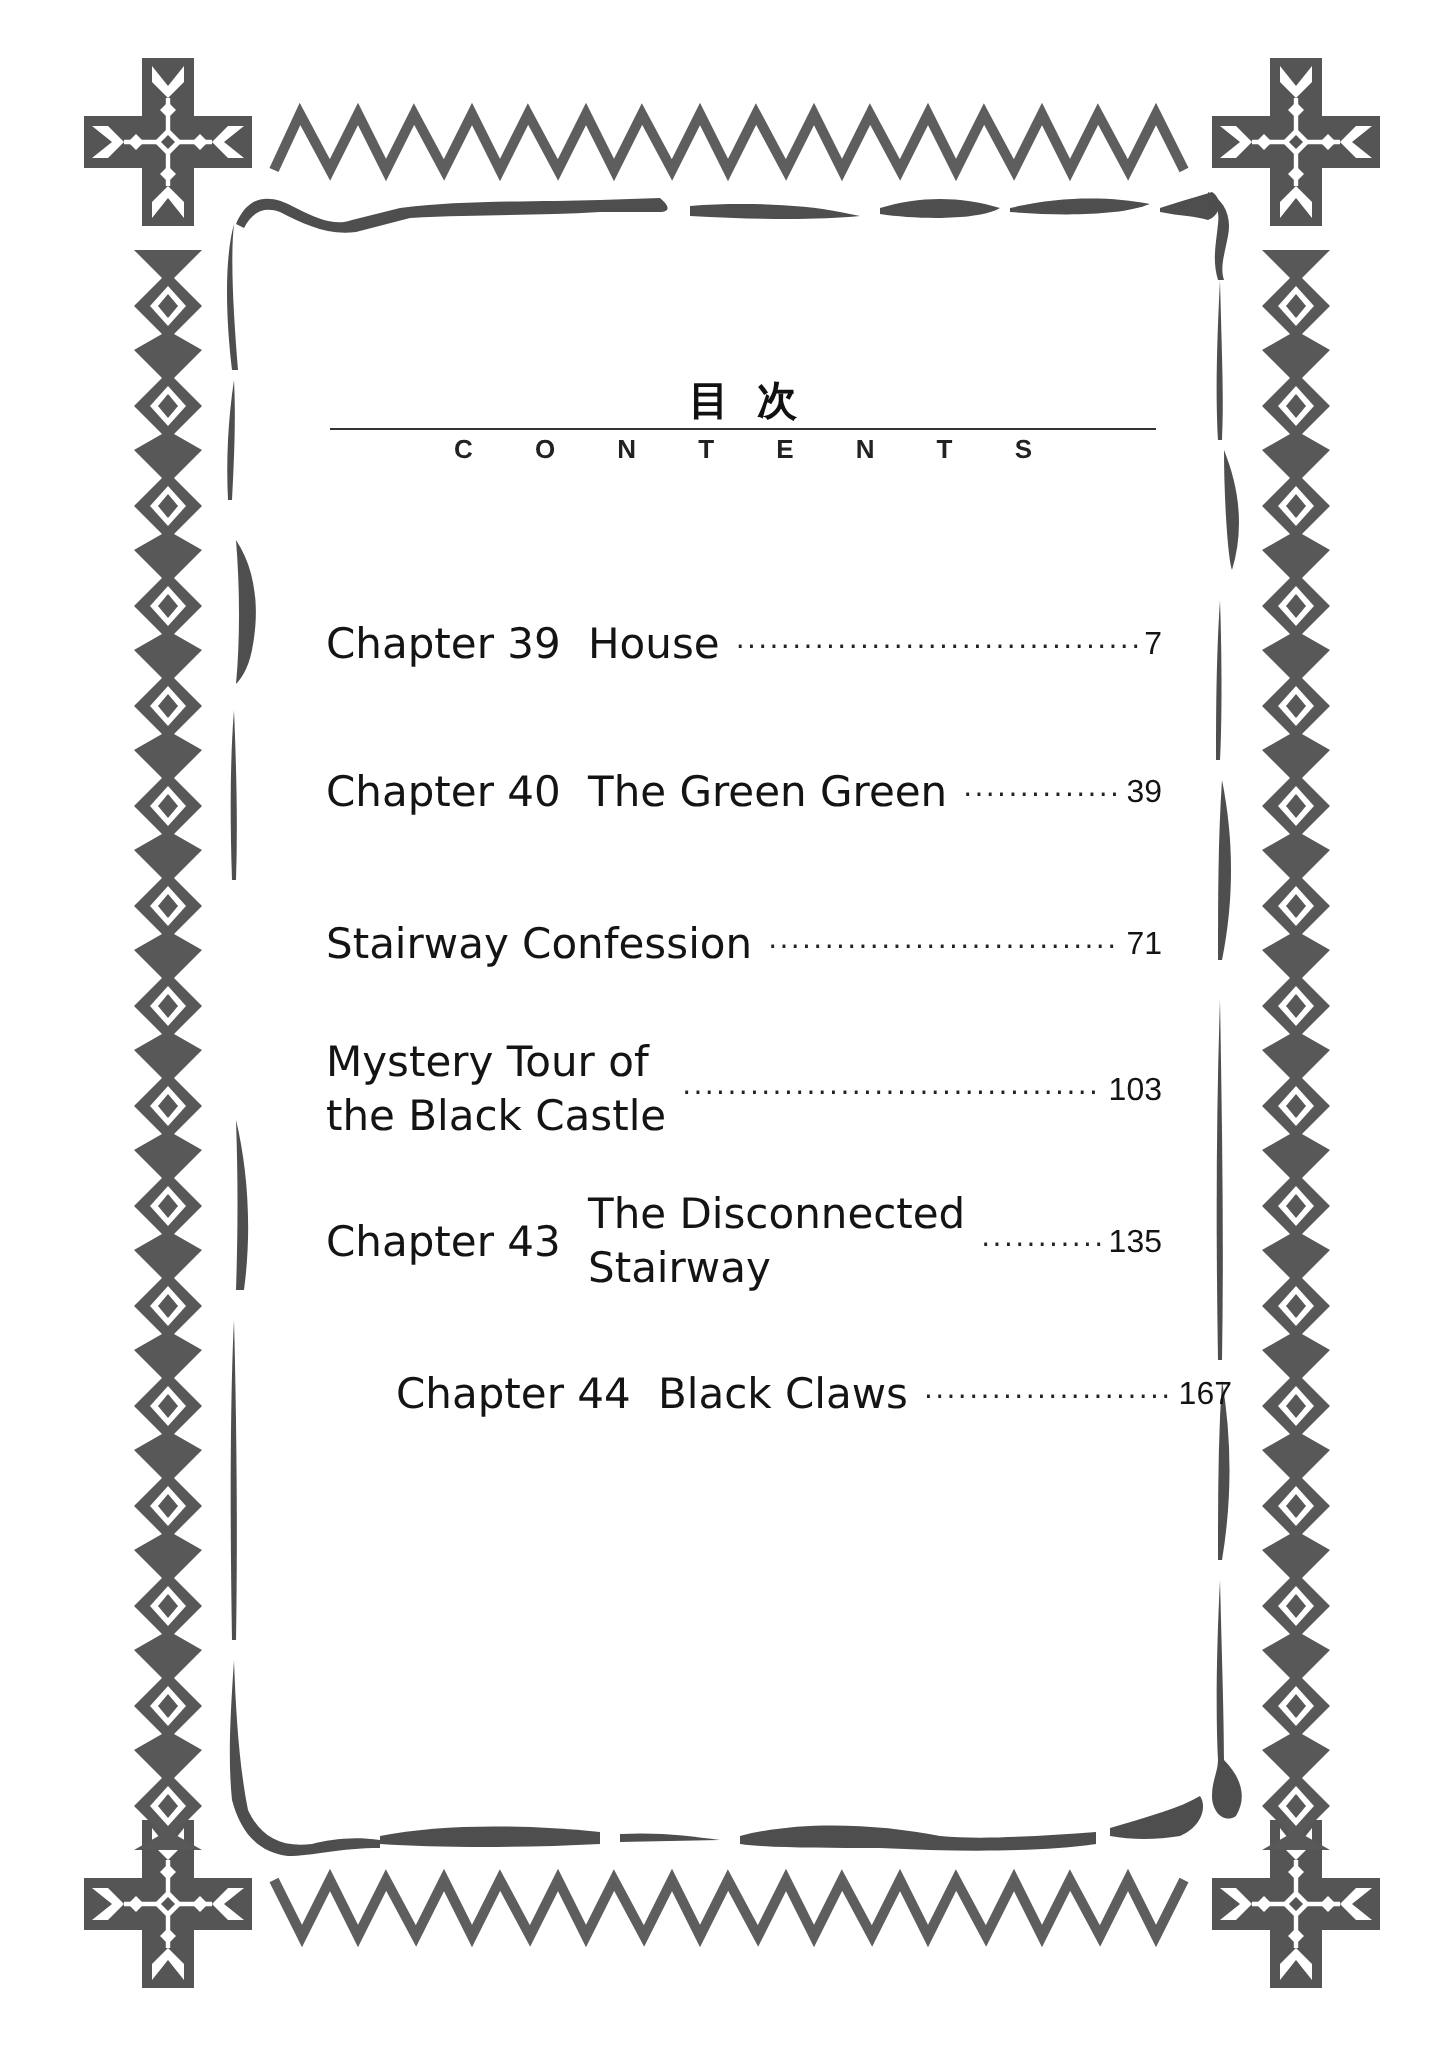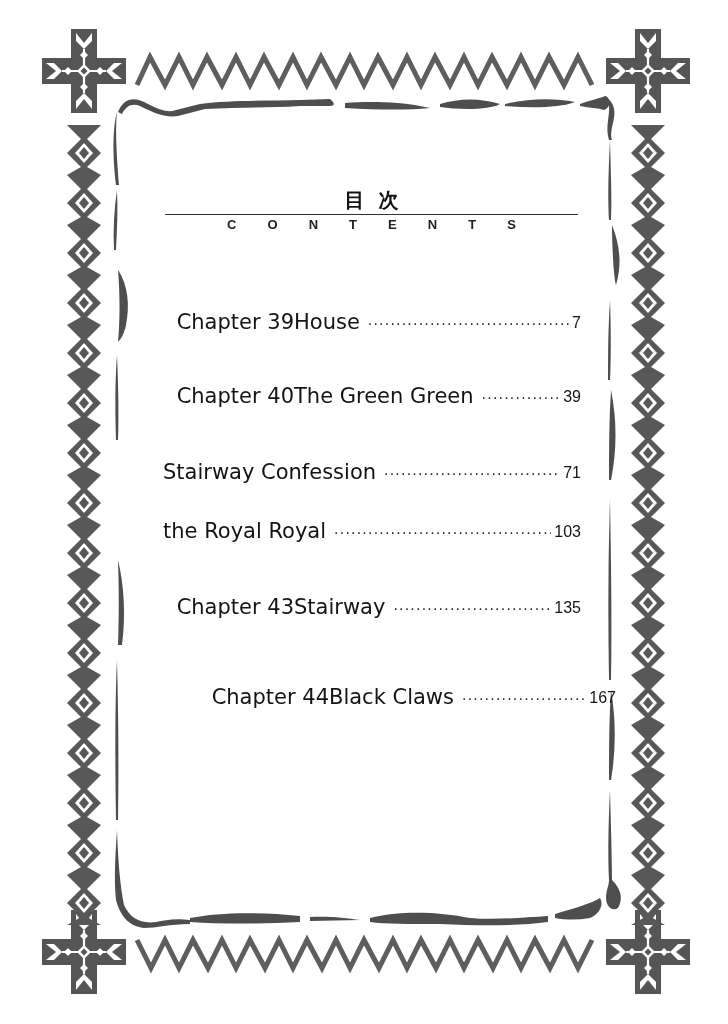--- a/index.html
+++ b/index.html
@@ -4,21 +4,21 @@
 <style>
   html,body{margin:0;padding:0;background:#fff;}
   body{width:728px;height:1024px;position:relative;overflow:hidden;font-family:"DejaVu Sans","Liberation Sans",sans-serif;color:#1a1a1a;}
   .deco{position:absolute;left:0;top:0;width:728px;height:1024px;}
   .toc-head{position:absolute;left:165px;top:188px;width:413px;text-align:center;}
   .jp-title{font-size:20px;font-weight:bold;letter-spacing:14px;margin-left:14px;color:#111;line-height:24px;}
   .rule{height:1px;background:#333;margin-top:2px;}
   .en-title{display:flex;justify-content:space-between;padding:0 62px 0 62px;font-family:"Liberation Sans",sans-serif;font-size:13px;font-weight:bold;color:#222;margin-top:2px;}
   .entries{position:absolute;left:163px;top:0;width:418px;}
   .entry{position:absolute;left:0;width:418px;display:flex;align-items:center;font-size:21px;line-height:27px;color:#141414;}
-  .ch{width:131px;flex:none;white-space:nowrap;text-align:right;}
+  .ch{width:131px;flex:none;white-space:nowrap;}
   .title{flex:none;white-space:nowrap;}
   .dots{flex:1;overflow:hidden;white-space:nowrap;margin:0 3px 0 8px;font-size:14px;letter-spacing:1.2px;color:#222;align-self:center;position:relative;top:2px;}
   .page{flex:none;font-family:"Liberation Sans",sans-serif;font-size:16px;font-weight:normal;}
 </style>
 </head>
 <body>
 
 <svg class="deco" viewBox="0 0 728 1024" xmlns="http://www.w3.org/2000/svg">
   <defs>
     <g id="cross">
@@ -157,29 +157,31 @@
   </div>
 
   <div class="entry" style="top:459px;">
     <span class="title">Stairway Confession</span>
     <span class="dots">··································································</span>
     <span class="page">71</span>
   </div>
 
   <div class="entry" style="top:518px;">
     <span class="title" style="line-height:27px;">
-      <span style="display:block;">the Royal Royal</span>
+      <span style="display:block;">Mystery Tour of</span>
+      <span style="display:block;">the Black Castle</span>
     </span>
     <span class="dots">··································································</span>
     <span class="page">103</span>
   </div>
 
   <div class="entry" style="top:594px;">
     <span class="ch">Chapter 43</span>
     <span class="title" style="line-height:27px;">
+      <span style="display:block;">The Disconnected</span>
       <span style="display:block;">Stairway</span>
     </span>
     <span class="dots">··································································</span>
     <span class="page">135</span>
   </div>
 
   <div class="entry" style="top:684px;margin-left:35px;">
     <span class="ch">Chapter 44</span>
     <span class="title">Black Claws</span>
     <span class="dots">··································································</span>

